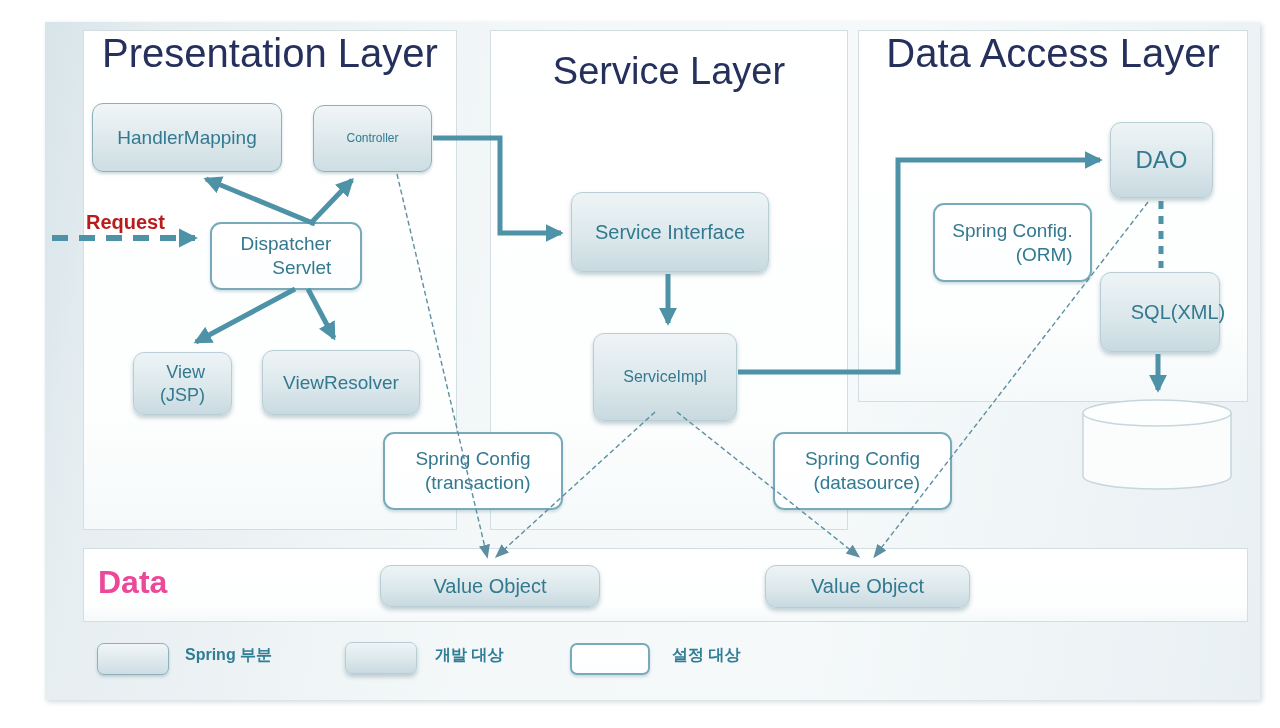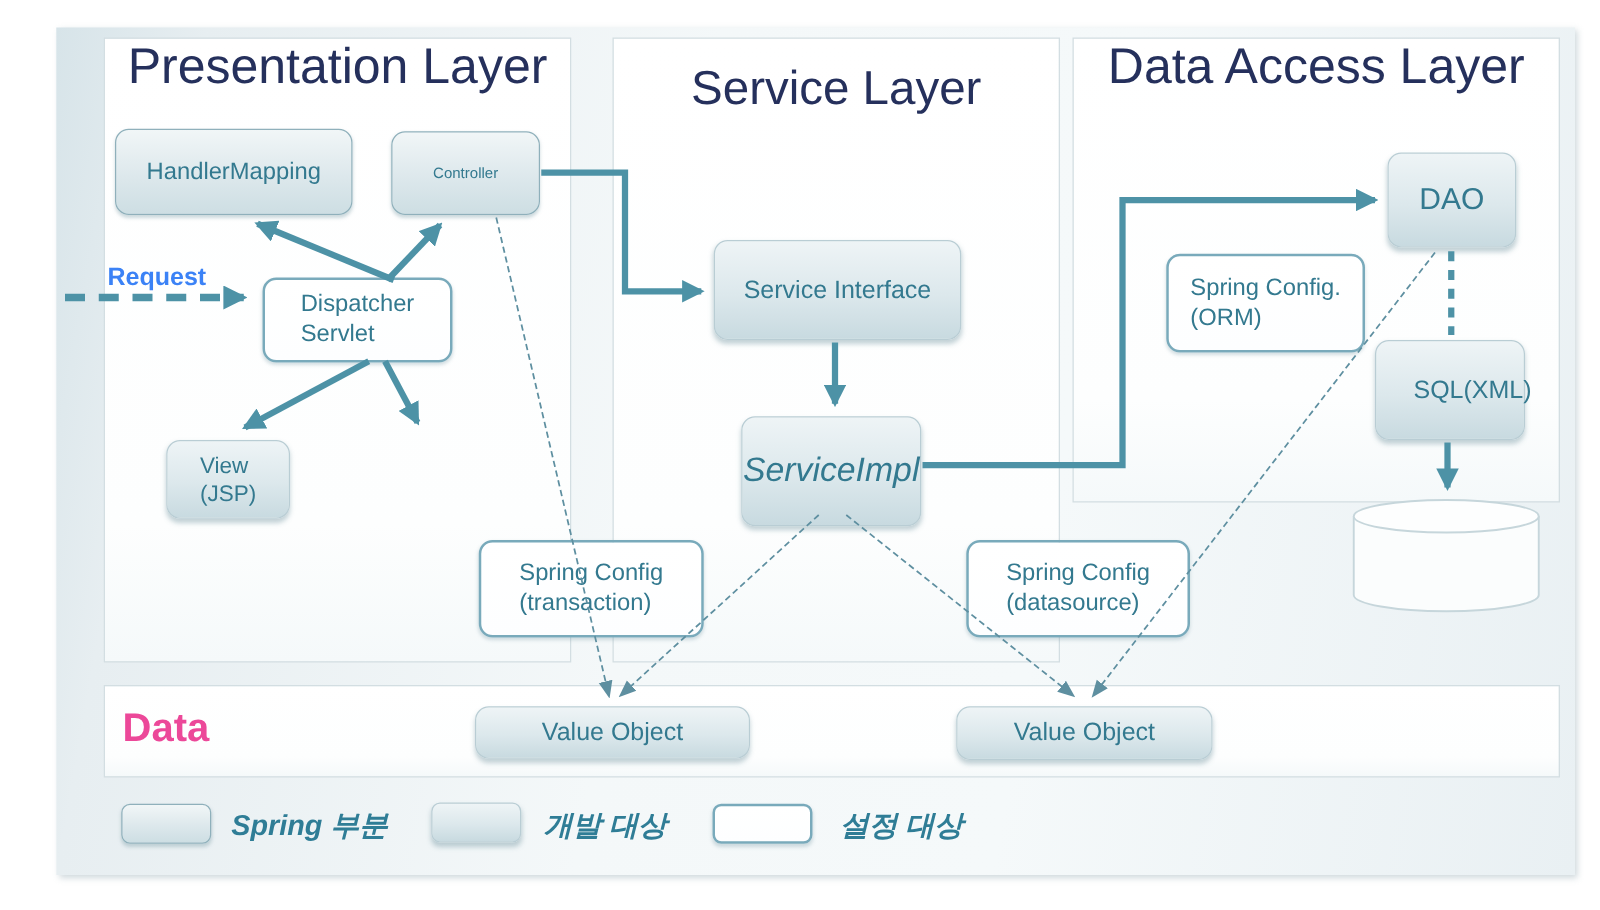--- a/index.html
+++ b/index.html
@@ -29,54 +29,54 @@
     font-size:40px;
     line-height:1.1;
     text-align:center;
     white-space:nowrap;
   }
 
   
   .node{
     position:absolute;box-sizing:border-box;
     display:flex;align-items:center;justify-content:center;
-    text-align:left;border-radius:11px;
+    text-align:right;border-radius:11px;
     font-size:19px;line-height:1.25;color:#33798f;
     white-space:pre-line;
   }
   .nA{ 
     background:linear-gradient(180deg,#f1f6f7 0%,#dde8ec 55%,#cddee3 100%);
     border:1.5px solid #8fb0bb;
     box-shadow:0 2px 3px rgba(110,145,158,.35);
   }
   .nB{ 
     background:linear-gradient(180deg,#eef4f6 0%,#dce8ec 55%,#c8dae0 100%);
     border:1px solid #b9cdd4;
     box-shadow:0 3px 4px rgba(110,145,158,.42);
   }
   .nC{ 
     background:linear-gradient(180deg,#ffffff 0%,#fdfeff 100%);
     border:2px solid #79aabb;
     box-shadow:0 2px 3px rgba(110,145,158,.3);
   }
 
   .flow-label{
-    position:absolute;color:#3b82f6;font-weight:bold;font-size:20px;
+    position:absolute;color:#b91c1c;font-weight:bold;font-size:20px;
   }
   .data-label{
     position:absolute;color:#ec4899;font-weight:bold;font-size:32px;text-align:right;
   }
   .db-label{
     position:absolute;color:#1a657f;font-weight:bold;font-size:22px;
     text-align:center;
   }
 
   
   .legend-swatch{position:absolute;border-radius:7px;box-sizing:border-box;}
-  .legend-label{position:absolute;color:#2f7d96;font-weight:bold;font-size:23px;white-space:nowrap;font-style:italic;}
+  .legend-label{position:absolute;color:#2f7d96;font-weight:bold;font-size:16px;white-space:nowrap;}
 
   svg.overlay{position:absolute;left:0;top:0;pointer-events:none;}
 </style>
 </head>
 <body>
 
 <div class="canvas">
 
   <div class="outer-panel"></div>
 
@@ -92,25 +92,26 @@
 
   <div class="layer-panel" style="left:83px;top:548px;width:1165px;height:74px;"></div>
   <div class="data-label" style="left:98px;top:564px;">Data</div>
 
   <div class="node nA" style="left:92px;top:103px;width:190px;height:69px;">HandlerMapping</div>
   <div class="node nA" style="left:313px;top:105px;width:119px;height:67px;font-size:12px;">Controller</div>
   <div class="node nC" style="left:210px;top:222px;width:152px;height:68px;">Dispatcher
 Servlet</div>
   <div class="node nB" style="left:133px;top:352px;width:99px;height:63px;font-size:18px;">View
 (JSP)</div>
+  <div class="node nB" style="left:262px;top:350px;width:158px;height:65px;">ViewResolver</div>
   <div class="node nC" style="left:383px;top:432px;width:180px;height:78px;">Spring Config
 (transaction)</div>
 
   <div class="node nB" style="left:571px;top:192px;width:198px;height:80px;font-size:20px;">Service Interface</div>
-  <div class="node nB" style="left:593px;top:333px;width:144px;height:88px;font-size:27px;font-style:italic;">ServiceImpl</div>
+  <div class="node nB" style="left:593px;top:333px;width:144px;height:88px;font-size:16px;">ServiceImpl</div>
   <div class="node nC" style="left:773px;top:432px;width:179px;height:78px;">Spring Config
 (datasource)</div>
 
   <div class="node nC" style="left:933px;top:203px;width:159px;height:79px;">Spring Config.
 (ORM)</div>
   <div class="node nB" style="left:1110px;top:122px;width:103px;height:76px;font-size:24px;">DAO</div>
   <div class="node nB" style="left:1100px;top:272px;width:120px;height:80px;font-size:20px;padding-left:36px;">SQL(XML)</div>
 
   <div class="node nB" style="left:380px;top:565px;width:220px;height:42px;font-size:20px;">Value Object</div>
   <div class="node nB" style="left:765px;top:565px;width:205px;height:43px;font-size:20px;">Value Object</div>

